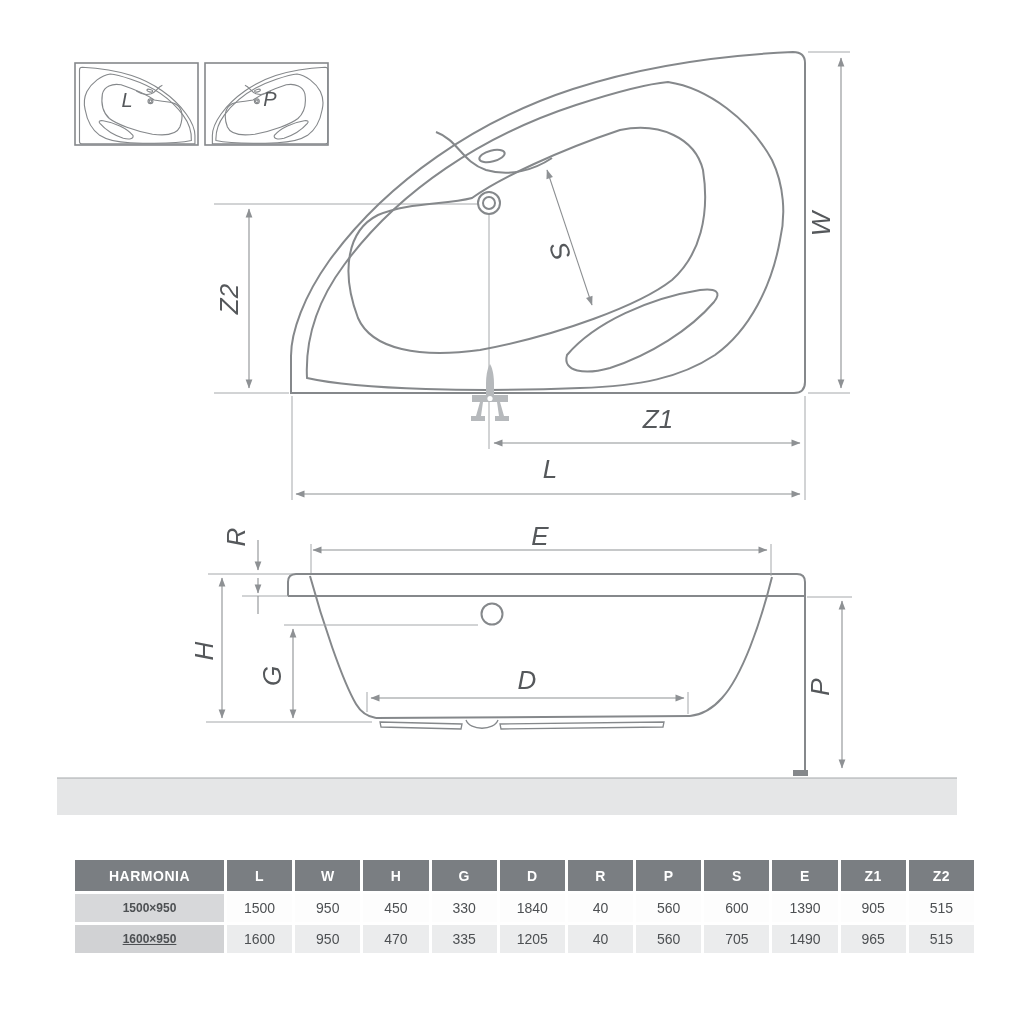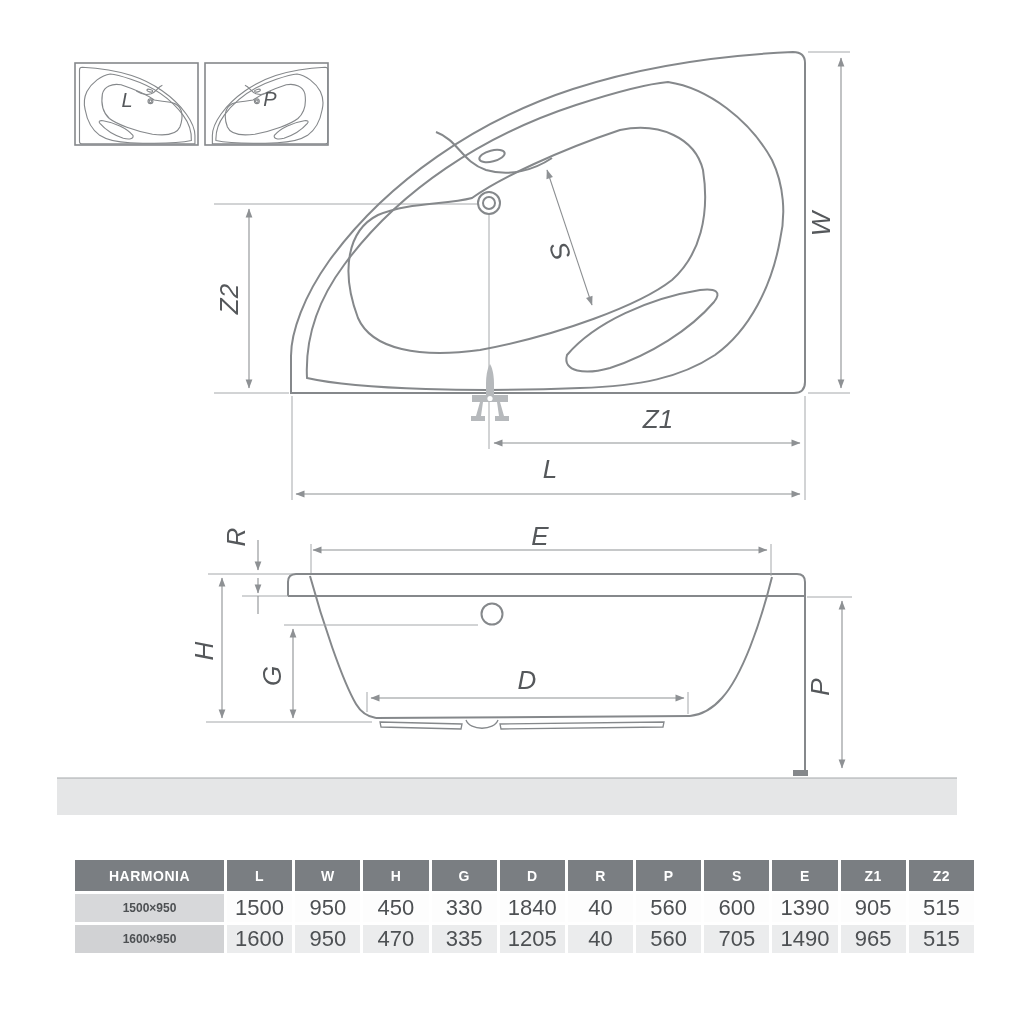--- a/index.html
+++ b/index.html
@@ -16,29 +16,29 @@
   
   .spec-table{
     position:absolute;left:58px;top:860px;width:899px;
     display:grid;
     grid-template-columns:149px repeat(11,1fr);
     grid-template-rows:31px 28px 28px;
     gap:3px;background:#ffffff;padding-left:17px;
   }
   .spec-table .cell{
     display:flex;align-items:center;justify-content:center;
-    color:var(--celltext,#4d5053);font-size:22px;
+    color:var(--celltext,#4d5053);font-size:14px;
   }
   .spec-table .th{
     background:var(--thead,#7a7e82);color:#ffffff;
     font-weight:700;font-size:14px;letter-spacing:.5px;
   }
   .spec-table .rowlabel{font-weight:700;font-size:12px;}
   .spec-table .r1l{background:var(--rowlabel1,#d7d8da);}
-  .spec-table .r2l{background:var(--rowlabel2,#d1d2d4);}
+  .spec-table .r2l{background:var(--rowlabel2,#d1d2d4);text-decoration:underline;}
   .spec-table .r1{background:#fdfdfd;}
   .spec-table .r2{background:var(--row2,#ebeced);}
 </style>
 </head>
 <body>
 
 <div class="canvas">
 
 <svg width="1024" height="1024" viewBox="0 0 1024 1024">
   <defs>

